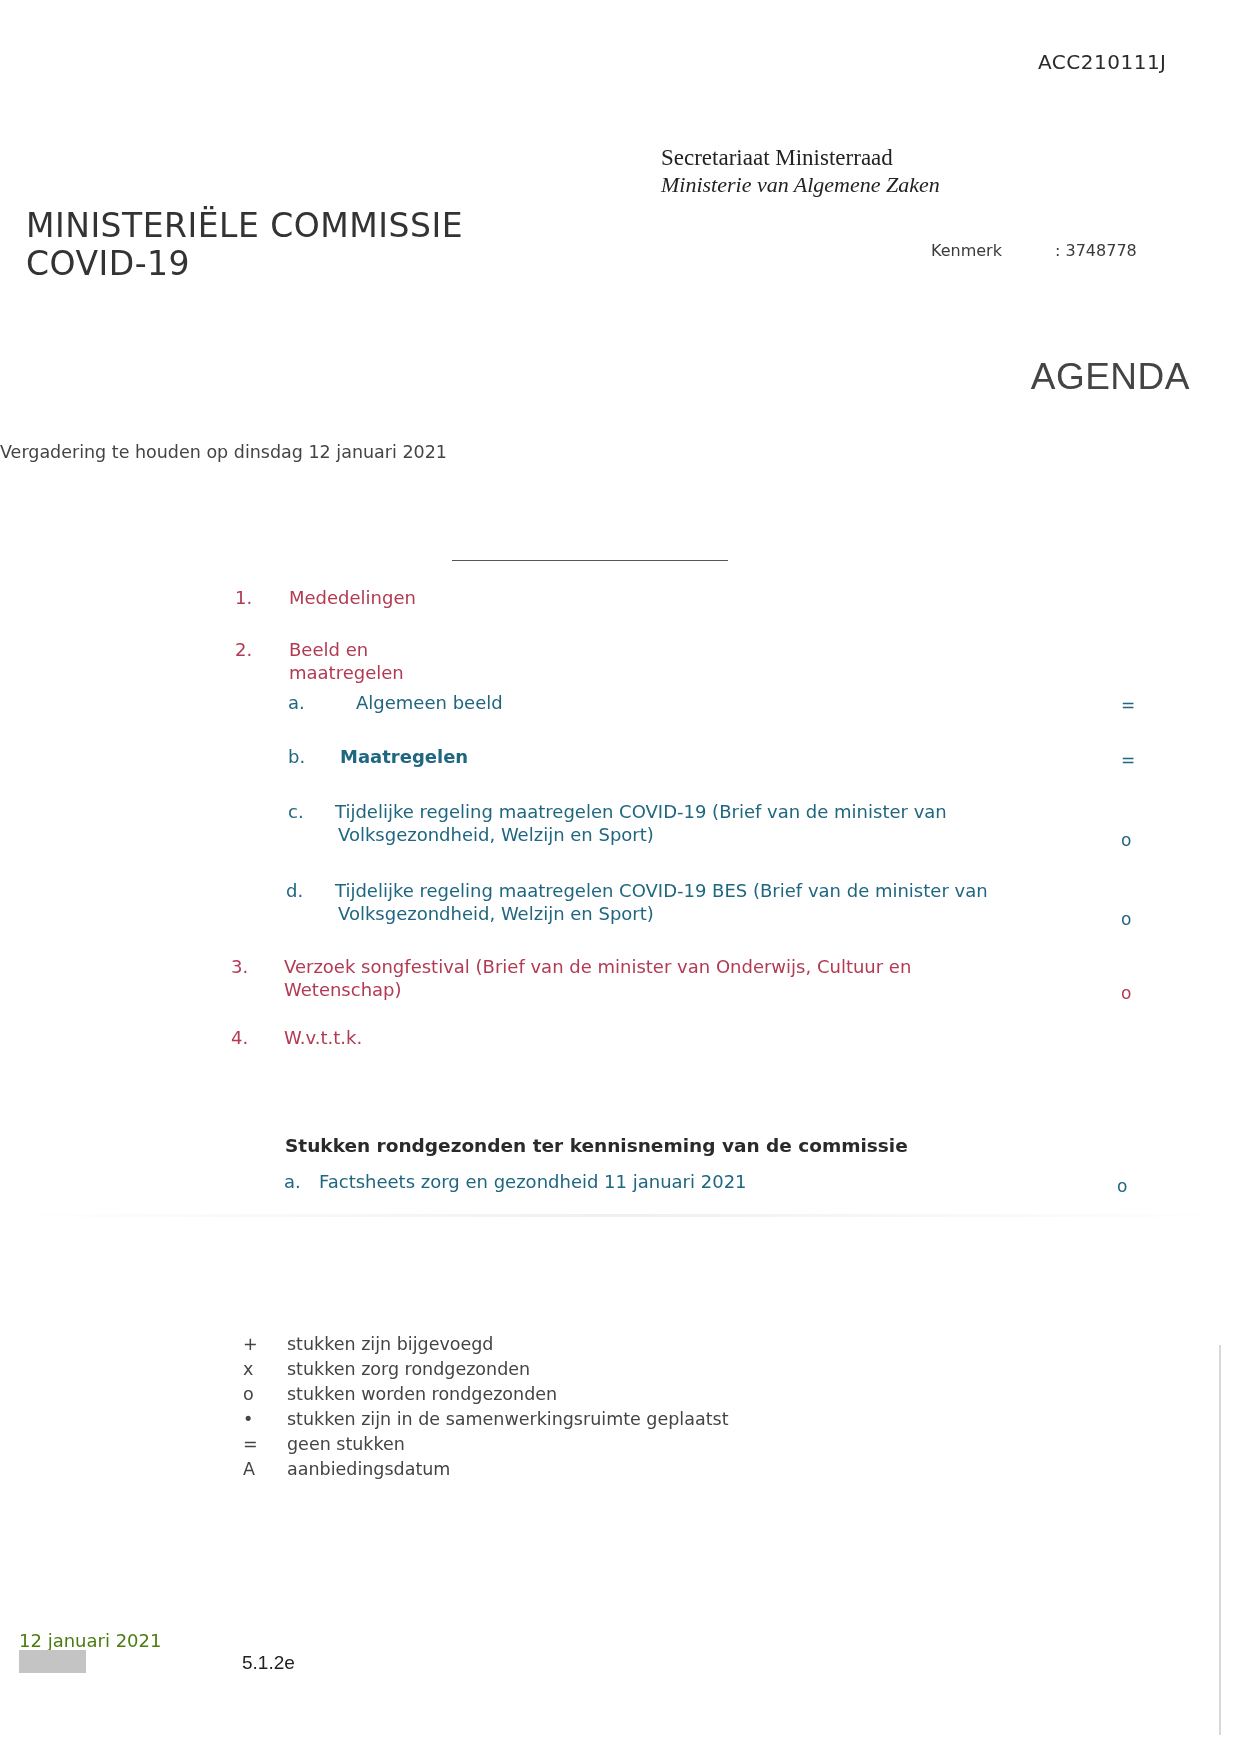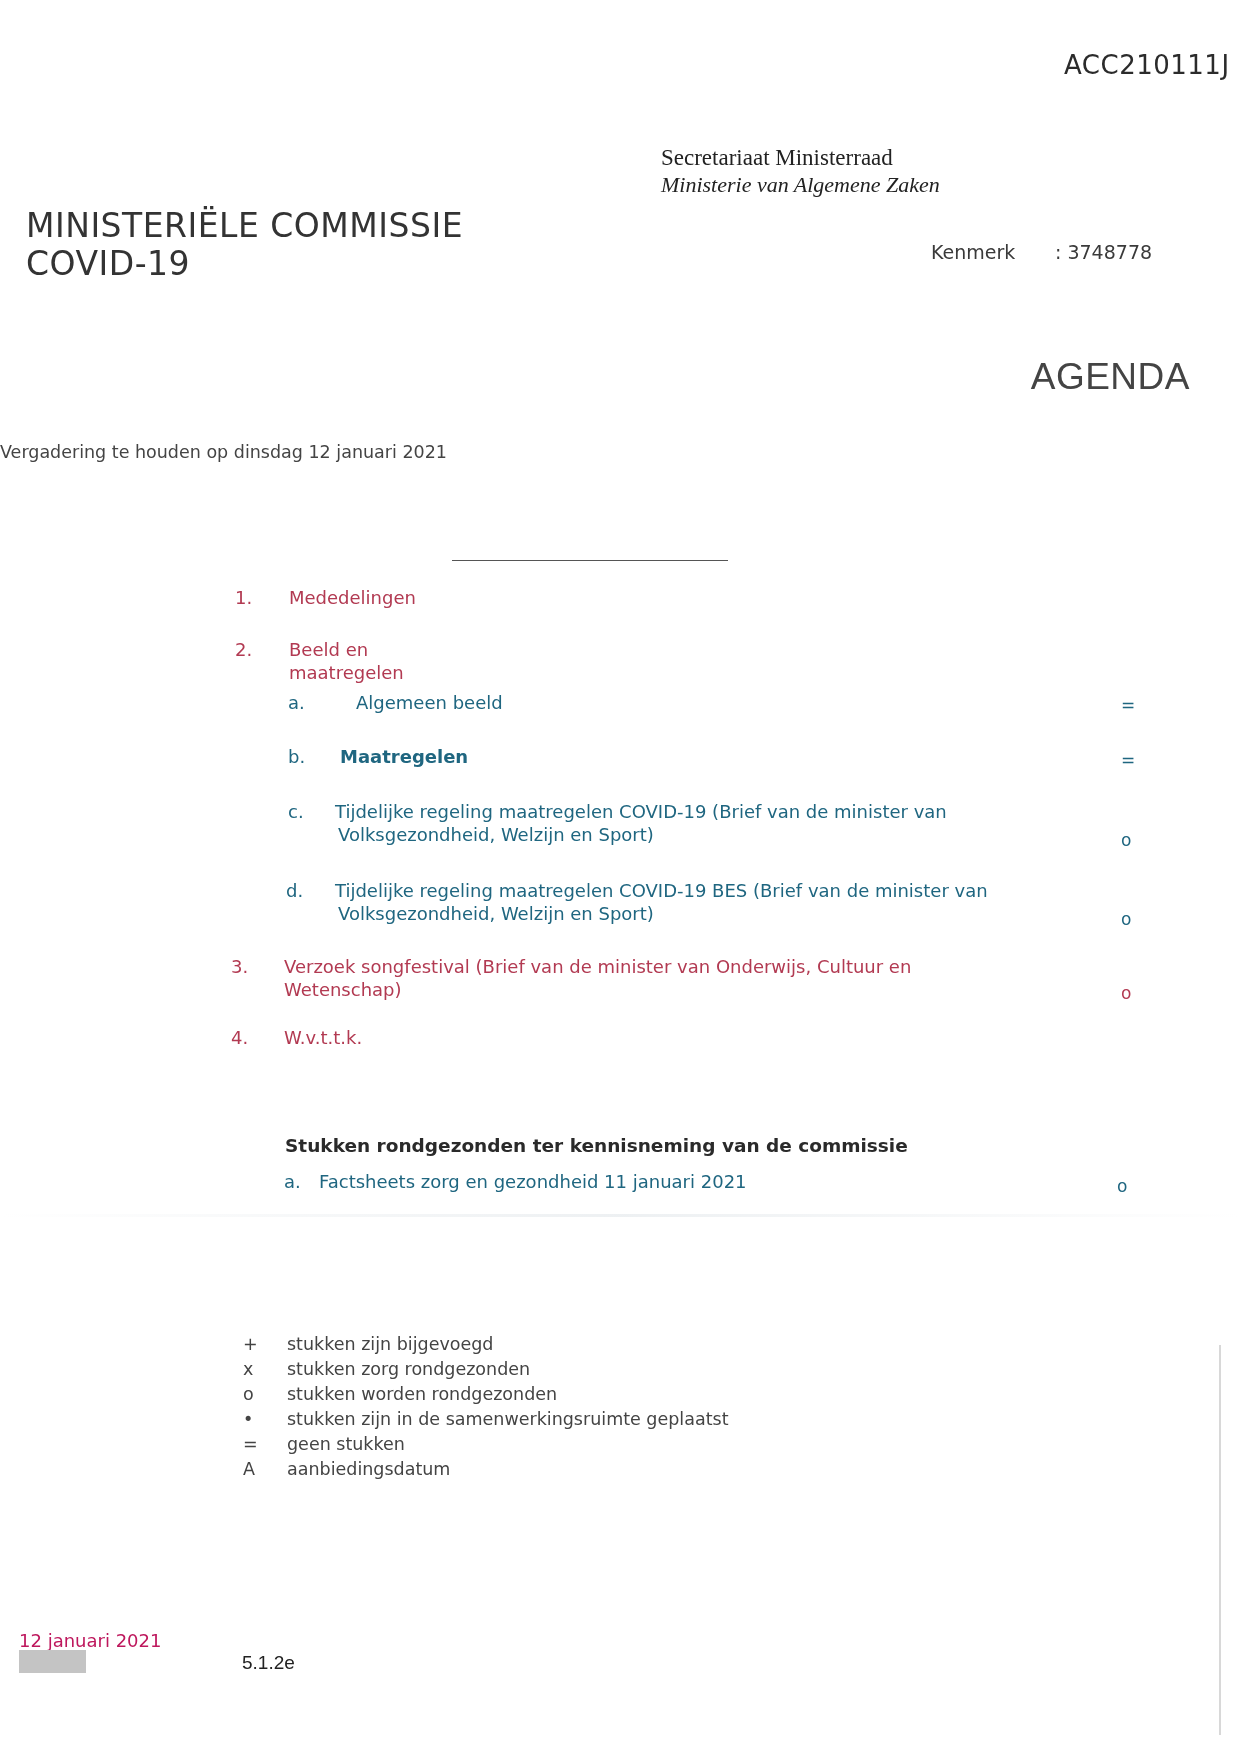--- a/index.html
+++ b/index.html
@@ -2,41 +2,41 @@
 <html><head>
   <meta charset="utf-8">
   <style>
     html, body { margin: 0; padding: 0; background: #ffffff; }
     body {
       width: 1241px; height: 1755px; position: relative; overflow: hidden;
       font-family: "DejaVu Sans", "Liberation Sans", sans-serif;
       color: #3a3a3a;
     }
     .abs { position: absolute; }
-    .doc-id { left: 1038px; top: 50px; font-size: 26px; color: #2b2b2b; letter-spacing: 0.5px; margin-left: 26px; }
+    .doc-id { left: 1038px; top: 50px; font-size: 20px; color: #2b2b2b; letter-spacing: 0.5px; }
     .org { left: 661px; top: 144px; font-family: "Liberation Serif", "DejaVu Serif", serif; color: #222; line-height: 27px; }
     .org .line1 { font-size: 23px; }
     .org .line2 { font-size: 22px; font-style: italic; }
-    .kenmerk { top: 241px; font-size: 19px; color: #3a3a3a; }
+    .kenmerk { top: 241px; font-size: 16px; color: #3a3a3a; }
     .kenmerk-label { left: 931px; }
     .kenmerk-value { left: 1055px; }
     .commissie { left: 26px; top: 207px; font-size: 33px; line-height: 38px; color: #333; letter-spacing: 0.5px; }
     .agenda-title { left: 0; width: 1190px; top: 356px; text-align: right; font-size: 37px; color: #444; font-family: Liberation Sans, sans-serif; letter-spacing: 0.5px; }
     .meeting { left: 0; width: 1190px; top: 440px; text-align: left; font-size: 17.5px; line-height: 24px; color: #444; }
     .divider { left: 452px; top: 560px; width: 276px; height: 1px; background: #555; }
     .item { font-size: 18px; line-height: 23px; }
     .red { color: #b23a52; }
     .teal { color: #1f6680; }
     .num { position: absolute; }
     .mark { position: absolute; left: 1121px; font-size: 17px; }
     .stukken-head { left: 285px; top: 1135px; font-size: 18.5px; font-weight: bold; color: #2a2a2a; }
     .legend { left: 243px; top: 1332px; font-size: 17.5px; line-height: 25px; color: #444; }
     .legend-row { display: flex; }
     .legend-sym { width: 44px; text-align: left; }
-    .footer-date { left: 19px; top: 1630px; font-size: 18px; color: #be185d; }
+    .footer-date { left: 19px; top: 1630px; font-size: 18px; color: #4d7c0f; }
     .redact { left: 19px; top: 1650px; width: 67px; height: 23px; background: #c4c4c4; }
     .footer-code { left: 242px; top: 1652px; font-size: 19px; color: #222; font-family: "Liberation Sans", sans-serif; }
     .edge-line { left: 1219px; top: 1345px; width: 2px; height: 390px; background: #d8d8d8; }
     .scan-line { left: 0; top: 1214px; width: 1241px; height: 3px; background: linear-gradient(to right, rgba(0,0,0,0), rgba(220,226,230,0.5), rgba(0,0,0,0)); }
   </style>
 </head>
 <body>
 
 <div class="abs doc-id">ACC210111J</div>
 

